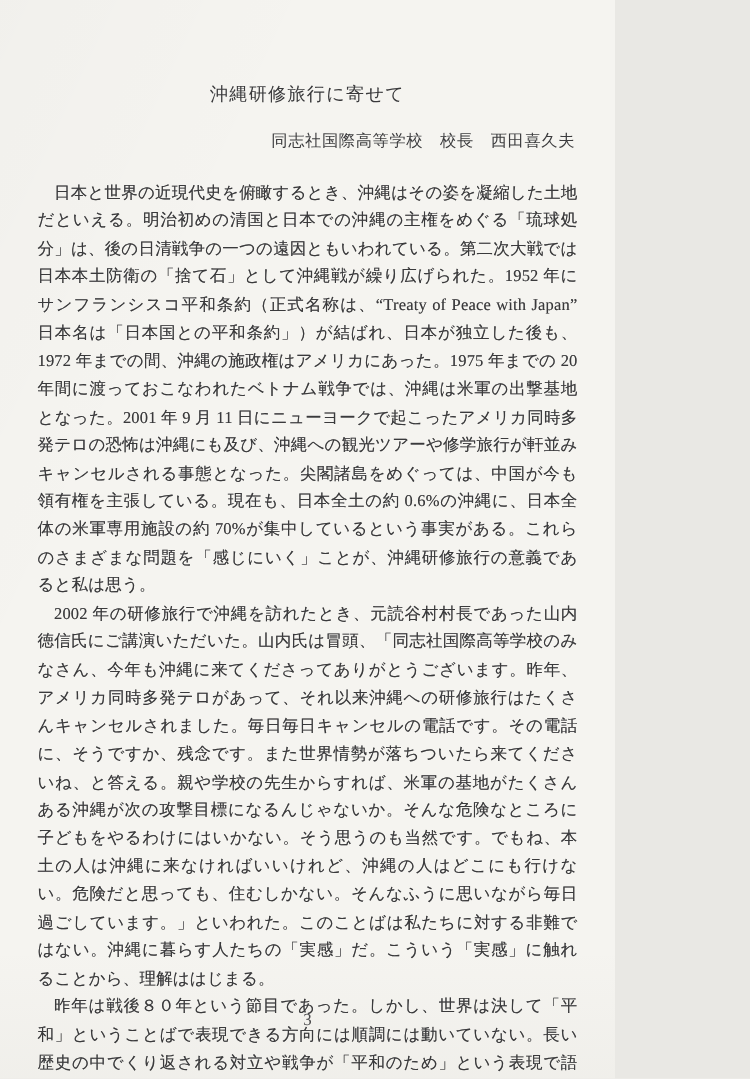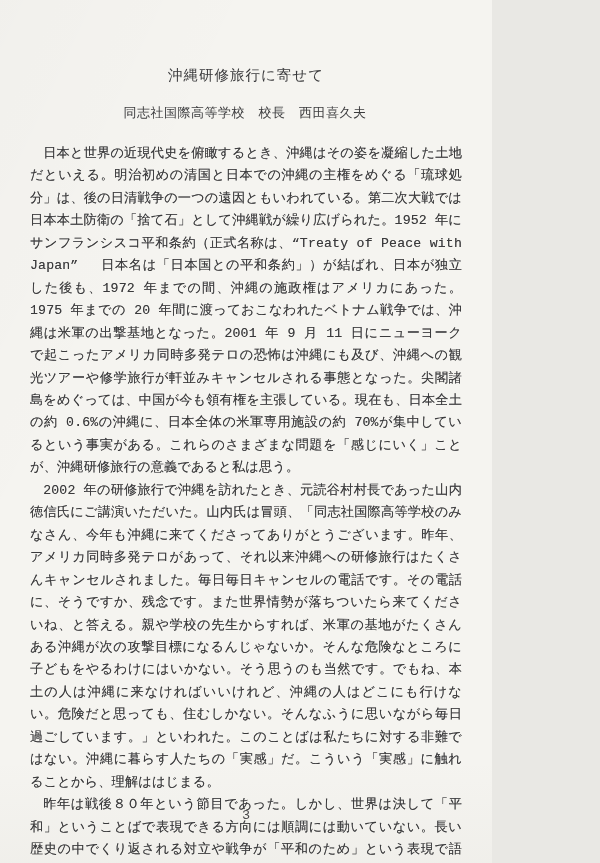--- a/index.html
+++ b/index.html
@@ -15,33 +15,33 @@
   .paper {
     position: relative;
     width: 492px;
     height: 863px;
     box-sizing: border-box;
     background:
       linear-gradient(115deg, rgba(0,0,0,0.015) 0%, rgba(0,0,0,0) 30%),
       linear-gradient(0deg, rgba(120,115,100,0.04) 0%, rgba(0,0,0,0) 12%),
       #f5f4f0;
     color: #3a3a3c;
-    font-family: Liberation Mono, monospace;
+    font-family: Liberation Serif, serif;
     padding: 66px 30px 0 30px;
   }
   .doc-title {
     text-align: center;
     font-size: 14.5px;
     font-weight: normal;
     letter-spacing: 1px;
     margin: 0;
     color: #39393b;
   }
   .doc-byline {
-    text-align: center;
+    text-align: right;
     font-size: 13px;
     margin: 19px 2px 0 0;
     letter-spacing: 0.5px;
     color: #3c3c3e;
   }
   .doc-body {
     margin-top: 21px;
   }
   .doc-body p {
     margin: 0;

